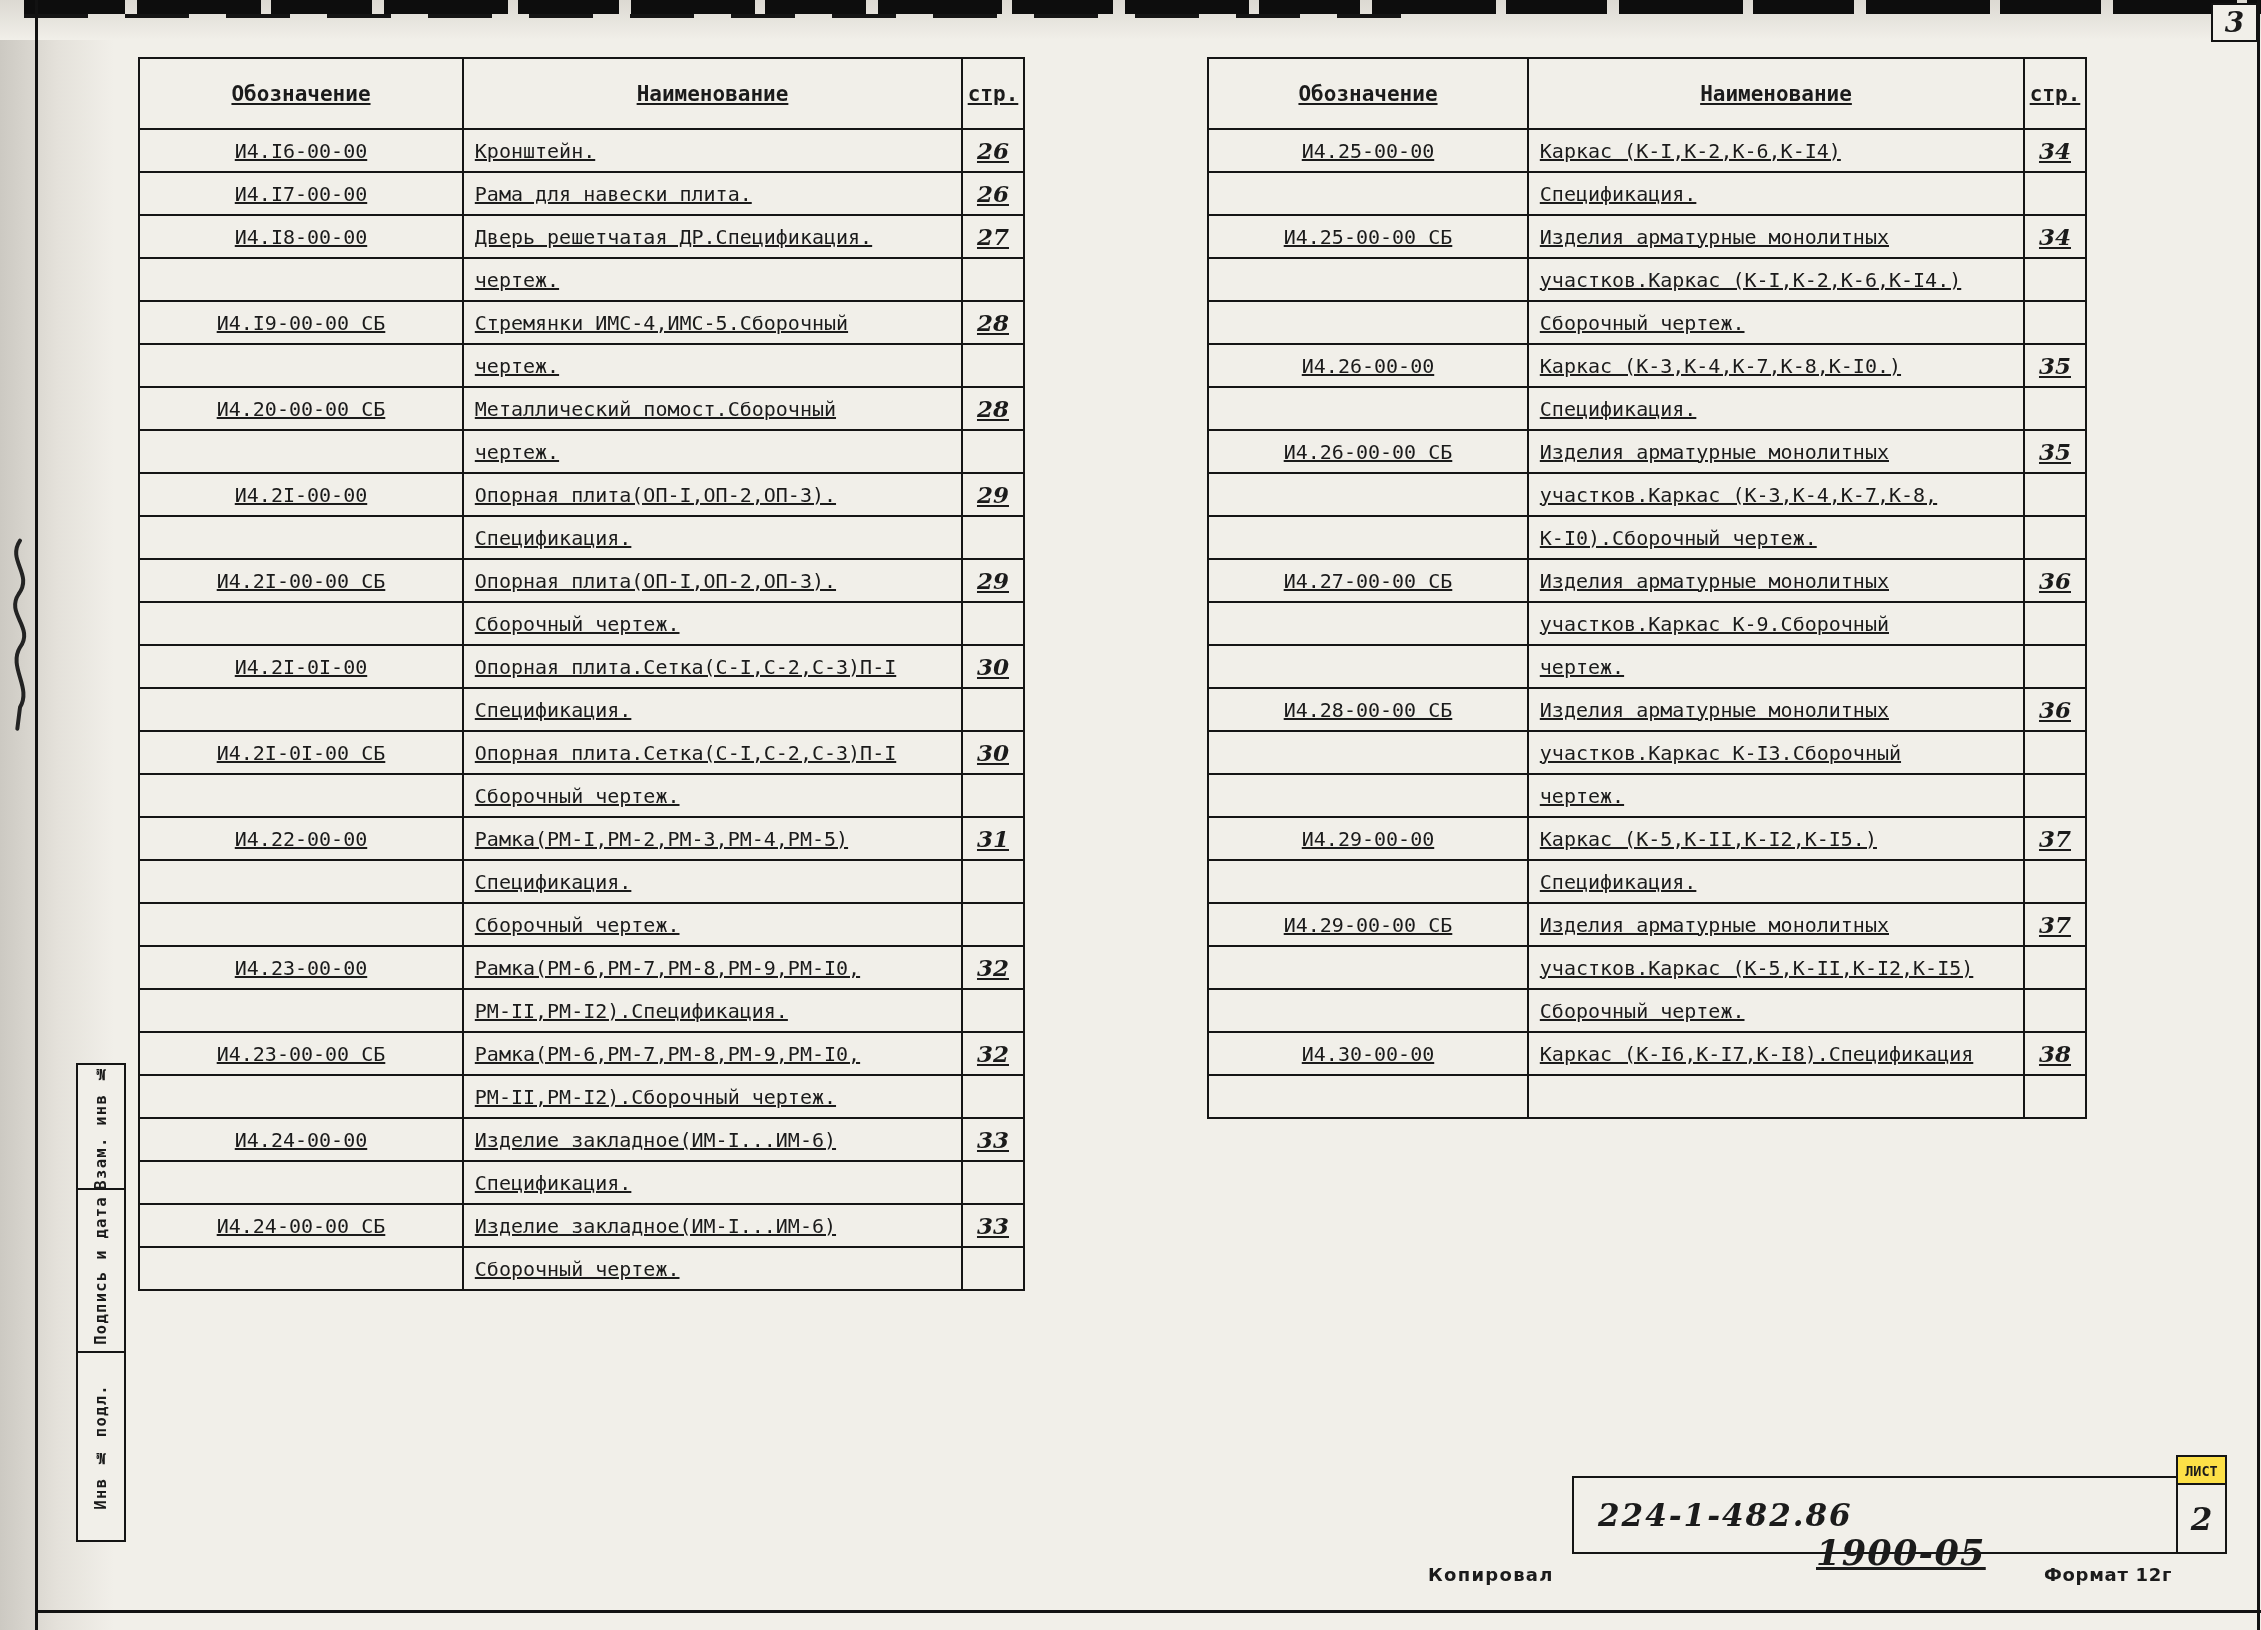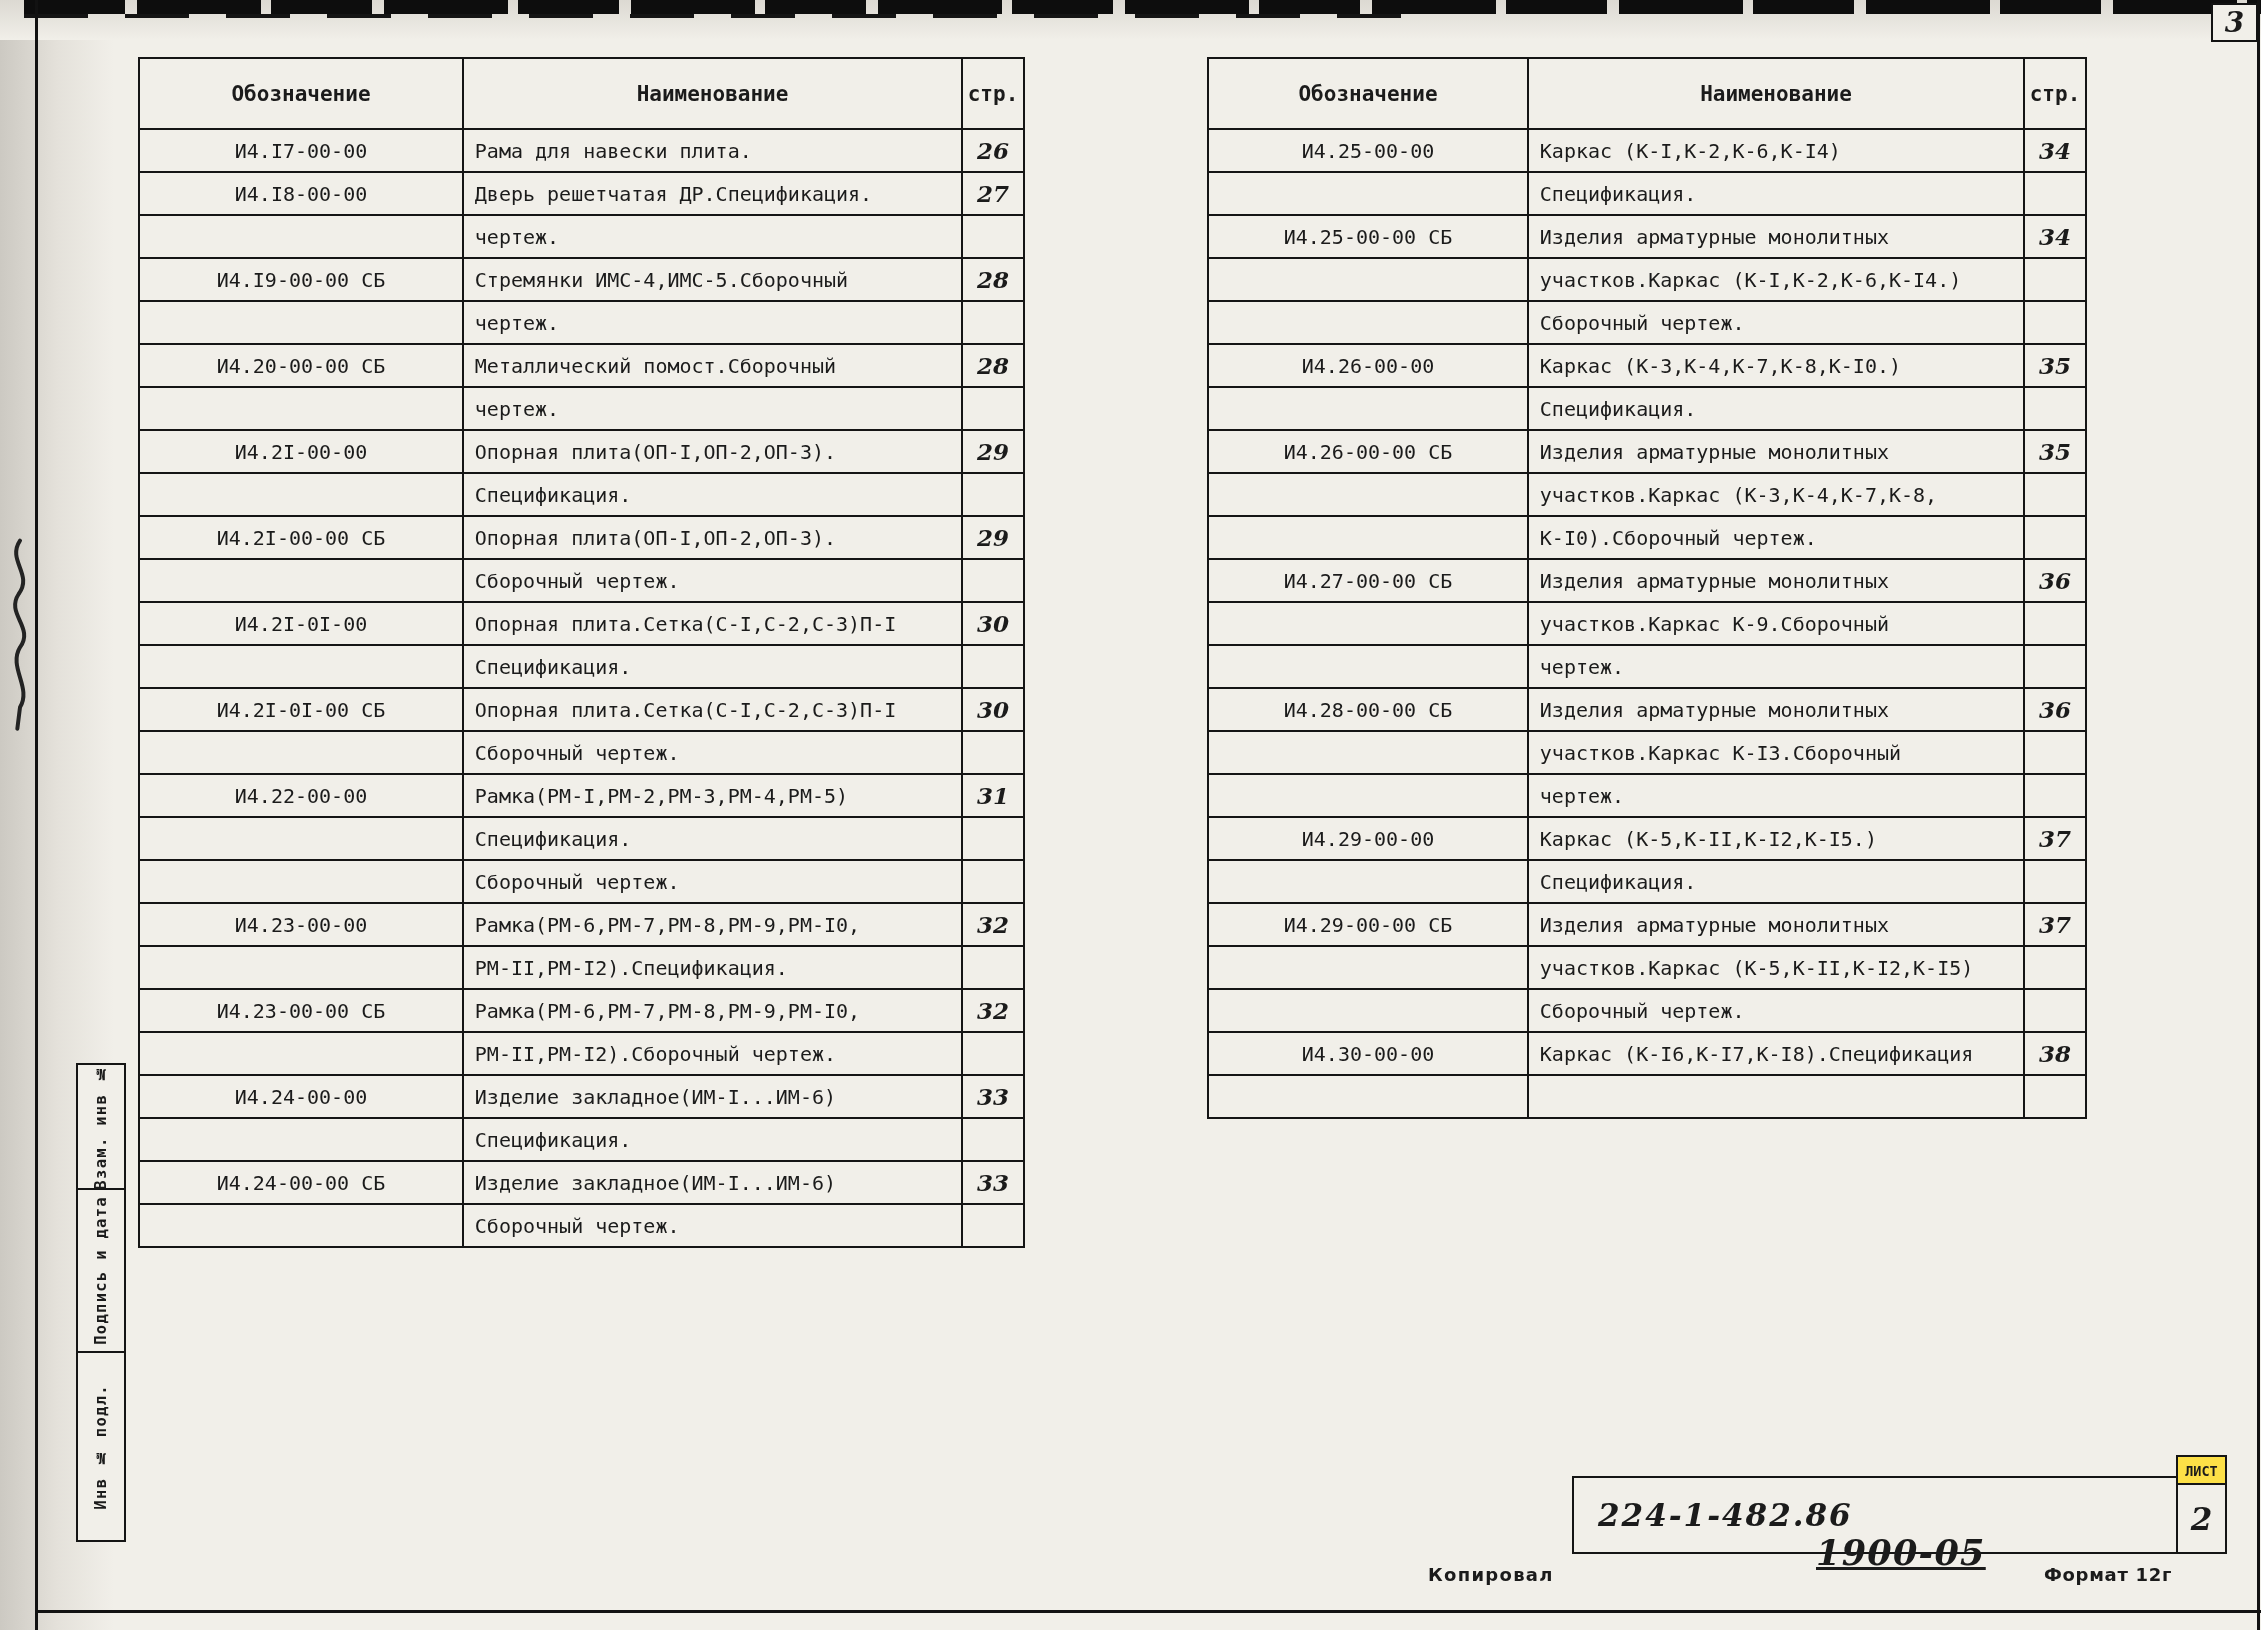--- a/index.html
+++ b/index.html
@@ -20,21 +20,21 @@
     background:repeating-linear-gradient(90deg,#141414 0 64px, transparent 64px 101px); }
   .frame-left  { position:absolute; left:35px; top:0; width:3.4px; height:1630px; background:#121212; }
   .frame-bottom{ position:absolute; left:35px; top:1610px; width:2226px; height:3.4px; background:#121212; }
   .frame-right { position:absolute; left:2257px; top:0; width:2.7px; height:1630px; background:#121212; }
 
   .corner-box { position:absolute; left:2211px; top:2.7px; width:47px; height:39px;
     border:2.7px solid #121212; display:flex; align-items:center; justify-content:center; background:#f1efe9; }
   .hw { font-family:"DejaVu Serif", serif; font-style:italic; font-weight:bold; }
   .corner-box .hw { font-size:28px; }
 
-  .toc-table { position:absolute; border-collapse:collapse; table-layout:fixed; }
+  .toc-table { position:absolute; border-collapse:collapse; table-layout:fixed;text-decoration:underline; }
   .toc-table, .toc-table th, .toc-table td { border:2px solid #151515; }
   .toc-table { border-width:2.7px; }
   .toc-table th { height:71px; font-size:21px; font-weight:bold; text-align:center; padding:0 4px; overflow:hidden; }
   .toc-table td { height:43px; font-size:20px; padding:0 5.4px; white-space:nowrap; overflow:hidden; }
   .toc-table td.col-d { text-align:center; }
   .toc-table td.col-n { text-align:left; padding-left:10.8px; }
   .toc-table td.col-p { text-align:center; padding:0 1.3px;
     font-family:"DejaVu Serif", serif; font-style:italic; font-weight:bold; font-size:23px; }
   .table-left  { left:138px;  top:57px; }
   .table-right { left:1207px; top:57px; }
@@ -93,20 +93,25 @@
       </colgroup>
     <thead>
       <tr>
         <th>Обозначение</th>
         <th>Наименование</th>
         <th>стр.</th>
       </tr>
     </thead>
     <tbody>
         <tr>
+          <td class="col-d">И4.I6-00-00</td>
+          <td class="col-n">Кронштейн.</td>
+          <td class="col-p">26</td>
+        </tr>
+        <tr>
           <td class="col-d">И4.I7-00-00</td>
           <td class="col-n">Рама для навески плита.</td>
           <td class="col-p">26</td>
         </tr>
         <tr>
           <td class="col-d">И4.I8-00-00</td>
           <td class="col-n">Дверь решетчатая ДР.Спецификация.</td>
           <td class="col-p">27</td>
         </tr>
         <tr>

